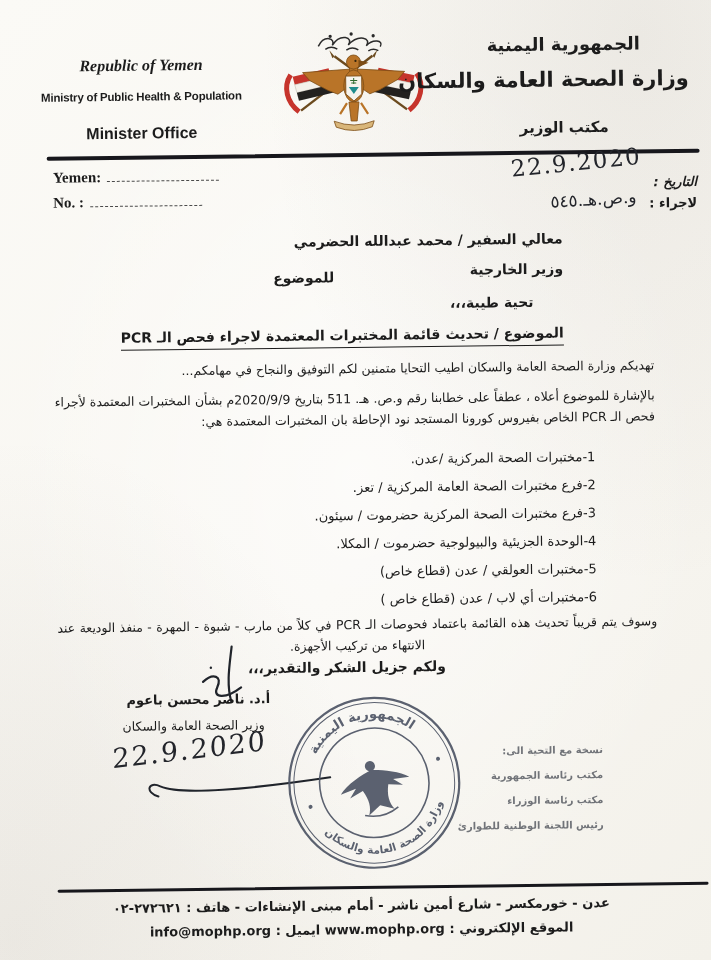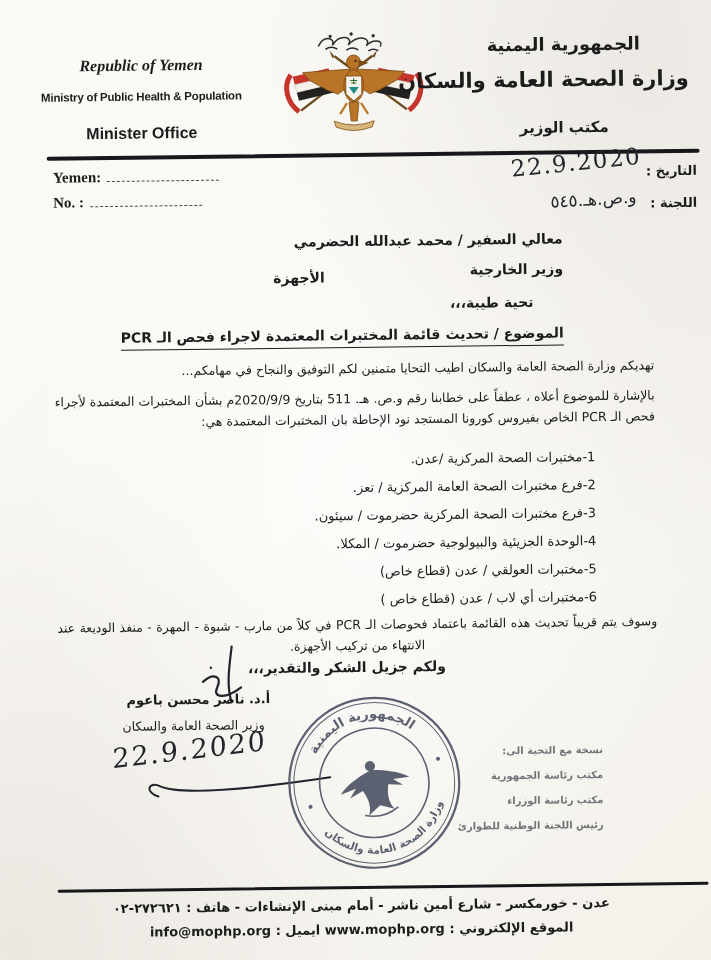--- a/index.html
+++ b/index.html
@@ -79,28 +79,28 @@
 
     <div class="abs ar b nowrap" style="right:18px;top:36px;width:250px;text-align:center;font-size:18px;">الجمهورية اليمنية</div>
     <div class="abs ar b nowrap" style="right:18px;top:70px;width:250px;text-align:center;font-size:21px;">وزارة الصحة العامة والسكان</div>
     <div class="abs ar b nowrap" style="right:18px;top:121px;width:250px;text-align:center;font-size:15px;">مكتب الوزير</div>
 
     <div class="rule" style="left:50px;right:8px;top:153px;"></div>
 
     <div class="abs serif b" style="left:56px;top:166px;font-size:15px;"><span>Yemen:</span><span class="dots"></span></div>
     <div class="abs serif b" style="left:56px;top:191px;font-size:15px;"><span>No. :</span><span class="dots"></span></div>
 
-    <div class="abs ar b nowrap" style="right:11px;top:167px;font-size:13px;">التاريخ :</div>
+    <div class="abs ar b nowrap" style="right:11px;top:178px;font-size:13px;font-style:italic;">التاريخ :</div>
     <div class="abs hand nowrap" style="right:66px;top:152px;font-size:23px;letter-spacing:1.5px;transform:rotate(-5deg);">22.9.2020</div>
-    <div class="abs ar b nowrap" style="right:11px;top:199px;font-size:13px;">اللجنة :</div>
+    <div class="abs ar b nowrap" style="right:11px;top:199px;font-size:13px;">لاجراء :</div>
     <div class="abs ar hand nowrap" style="right:72px;top:192px;font-size:17px;letter-spacing:2px;transform:rotate(-3deg);">و.ص.هـ.٥٤٥</div>
 
     <div class="abs ar b nowrap" style="right:146px;top:233px;font-size:14px;">معالي السفير / محمد عبدالله الحضرمي</div>
     <div class="abs ar b nowrap" style="right:146px;top:263px;font-size:14px;">وزير الخارجية</div>
-    <div class="abs ar b nowrap" style="left:275px;top:269px;font-size:14px;">الأجهزة</div>
+    <div class="abs ar b nowrap" style="left:275px;top:269px;font-size:14px;">للموضوع</div>
     <div class="abs ar b nowrap" style="right:176px;top:296px;font-size:14px;">تحية طيبة،،،</div>
 
     <div class="abs ar b nowrap subject" style="right:146px;top:327px;font-size:14px;">الموضوع / تحديث قائمة المختبرات المعتمدة لاجراء فحص الـ PCR</div>
 
     <div class="abs ar nowrap" style="right:56px;top:361px;font-size:12.5px;">تهديكم وزارة الصحة العامة والسكان اطيب التحايا متمنين لكم التوفيق والنجاح في مهامكم...</div>
     <div class="abs ar" style="right:56px;top:388px;width:600px;font-size:12.5px;line-height:1.68;text-align:justify;">بالإشارة للموضوع أعلاه ، عطفاً على خطابنا رقم و.ص. هـ. 511 بتاريخ 2020/9/9م بشأن المختبرات المعتمدة لأجراء فحص الـ PCR الخاص بفيروس كورونا المستجد نود الإحاطة بان المختبرات المعتمدة هي:</div>
 
     <div class="abs" style="right:116px;top:452px;">
       <div class="ar nowrap" style="height:28px;font-size:13px;">1-مختبرات الصحة المركزية /عدن.</div>
       <div class="ar nowrap" style="height:28px;font-size:13px;">2-فرع مختبرات الصحة العامة المركزية / تعز.</div>

